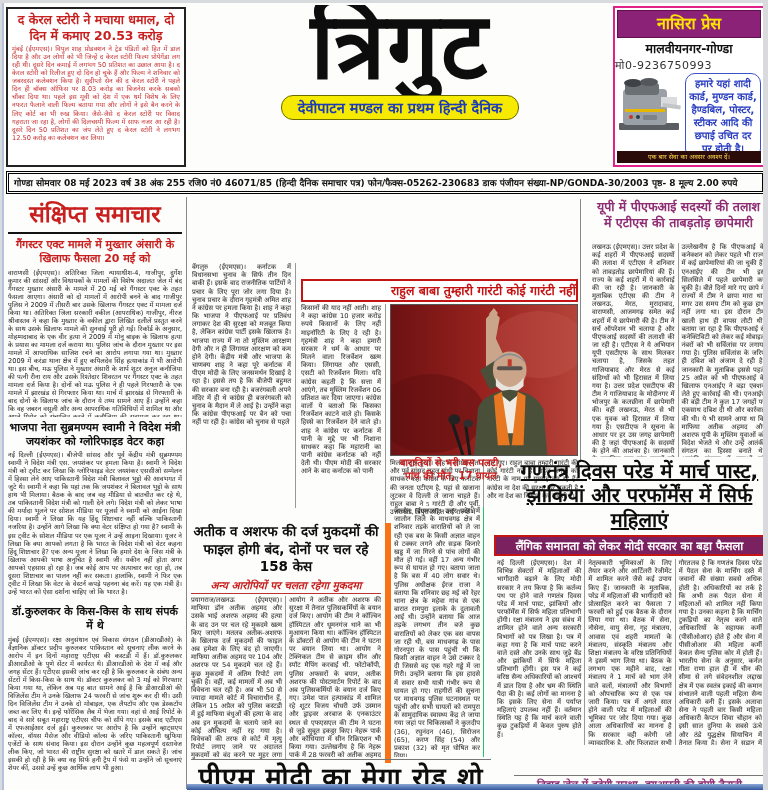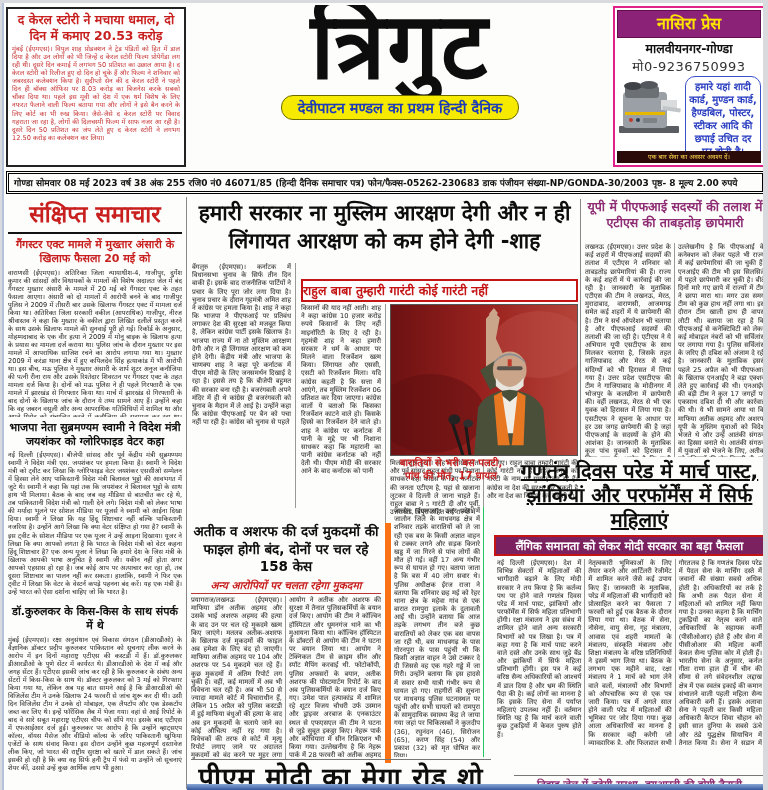--- a/index.html
+++ b/index.html
@@ -14,52 +14,52 @@
   #kerala .hl{color:#c81f1f;font-weight:bold;font-size:12.5px;line-height:1.25;text-align:center;}
   #kerala .bd{color:#c53030;font-size:6.6px;line-height:1.22;text-align:justify;margin-top:2px;}
 
   #masthead{position:absolute;left:188px;top:2px;width:420px;height:163px;text-align:center;overflow:hidden;}
   #tagline{display:inline-block;margin-top:2px;background:#f6ea00;color:#1d3bb8;font-weight:bold;font-size:14.5px;padding:1px 16px 2px;border-radius:12px;border:1px solid #6b6b00;}
   #title{font-size:92px;font-weight:bold;color:#0d0d0d;line-height:1.0;margin-top:-4px;letter-spacing:2px;}
 
   #press{position:absolute;left:611px;top:3px;width:152px;height:161px;border:2px solid #e0218a;background:#fff;box-sizing:border-box;overflow:hidden;}
   #press .banner{margin:2px;background:#8c2178;color:#ffe400;font-weight:bold;font-size:16px;text-align:center;padding:1px 0 3px;border:1px solid #5e1050;}
   #press .place{font-weight:bold;color:#111;font-size:12.5px;text-align:center;margin-top:0;}
-  #press .phone{font-size:13px;color:#333;text-align:center;letter-spacing:.5px;}
+  #press .phone{font-size:11px;color:#333;letter-spacing:.5px;}
   #press .row{display:flex;align-items:flex-start;padding:1px 2px;}
   #press .bubble{flex:1;border:1.5px solid #3a51c9;border-radius:10px;color:#2b3fc1;font-size:10px;line-height:1.3;text-align:center;padding:3px 3px;margin-left:2px;font-weight:bold;}
   #press .foot{position:absolute;left:2px;right:2px;bottom:2px;background:#2b0a0a;color:#ffd84d;font-size:6.5px;text-align:center;padding:1px 0 2px;}
 
   #dateline{position:absolute;left:4px;top:168px;width:759px;height:23px;border:1px solid #000;box-sizing:border-box;padding:1px;}
   #dateline .in{border:1px solid #000;height:100%;box-sizing:border-box;font-size:9px;font-weight:bold;color:#111;white-space:nowrap;overflow:hidden;display:flex;align-items:center;padding:0 5px;}
 
   
   #briefs{position:absolute;left:4px;top:194px;width:181px;height:592px;border-right:1px solid #888;padding:0 4px 0 2px;box-sizing:border-box;overflow:hidden;}
   #briefs .sect{color:#c81f1f;font-weight:bold;font-size:23px;text-align:center;border-bottom:2px solid #111;padding-bottom:3px;}
   .brief-hl{color:#c81f1f;font-weight:bold;font-size:11px;line-height:1.3;text-align:center;margin:4px 0 2px;}
   .brief-hl.black{color:#111;}
   .brief-bd{font-size:6.6px;line-height:1.22;text-align:justify;color:#1c1c1c;overflow:hidden;}
   #b1{height:148px;} #b2{height:150px;} #b3{height:148px;}
 
   
   #lead-hl{position:absolute;left:189px;top:196px;width:387px;height:76px;font-size:21px;font-weight:bold;color:#0d0d0d;line-height:1.35;text-align:center;overflow:hidden;}
   .coltext{font-size:6.7px;line-height:1.22;text-align:justify;color:#1c1c1c;overflow:hidden;}
   #lead-c1{position:absolute;left:190px;top:260px;width:104px;height:245px;border-right:1px solid #999;padding-right:4px;box-sizing:border-box;}
   #lead-center{position:absolute;left:299px;top:276px;width:277px;height:244px;}
-  #kicker{border:2px solid #c41414;color:#c41414;font-weight:bold;font-size:12.5px;text-align:left;padding:1px 0;background:#fff;}
+  #kicker{border:2px solid #c41414;color:#c41414;font-weight:bold;font-size:12.5px;text-align:right;padding:1px 0;background:#fff;}
   #lead-center .row{display:flex;margin-top:2px;}
   #lead-c2{width:85px;height:220px;border-right:1px solid #999;padding-right:4px;box-sizing:border-box;}
   #photoblock{flex:1;margin-left:4px;}
   #photo{width:100%;height:152px;border:1px solid #555;box-sizing:border-box;display:block;}
   #minirow{display:flex;margin-top:3px;height:62px;font-family:Liberation Serif, serif;}
   #lead-c3{width:50%;border-right:1px solid #999;padding-right:3px;box-sizing:border-box;}
   #lead-c4{width:50%;padding-left:3px;box-sizing:border-box;}
 
   
-  #pfi{position:absolute;left:578px;top:196px;width:185px;height:262px;border-left:1px solid #888;padding-left:4px;box-sizing:border-box;}
+  #pfi{position:absolute;left:578px;top:196px;width:185px;height:262px;border-left:1px solid #888;padding-left:11px;box-sizing:border-box;}
   #pfi .hl{color:#8e2d74;font-weight:bold;font-size:12.5px;line-height:1.3;text-align:center;height:42px;overflow:hidden;}
   #pfi .cols{display:flex;height:214px;margin-top:2px;}
   #pfi .c{width:50%;box-sizing:border-box;}
   #pfi .c1{border-right:1px solid #999;padding-right:3px;}
   #pfi .c2{padding-left:3px;}
 
   
   #atiq{position:absolute;left:189px;top:520px;width:200px;height:240px;border-right:6px solid #f97316;padding-right:4px;box-sizing:border-box;}
   #atiq .hl{font-size:13.5px;font-weight:bold;color:#0d0d0d;line-height:1.3;text-align:center;height:54px;overflow:hidden;}
   #atiq .sub{color:#c81f1f;font-weight:bold;font-style:italic;font-size:10.5px;text-align:center;border-bottom:1px solid #b33;padding-bottom:1px;margin:1px 0 2px;}
@@ -140,21 +140,20 @@
       <div>
         <div class="brief-hl black">भाजपा नेता सुब्रमण्यम स्वामी ने विदेश मंत्री जयशंकर को ग्लोरिफाइड वेटर कहा</div>
         <div class="brief-bd" id="b2">नई दिल्ली (ईएमएस)। बीजेपी सांसद और पूर्व केंद्रीय मंत्री सुब्रमण्यम स्वामी ने विदेश मंत्री एस. जयशंकर पर हमला किया है। स्वामी ने विदेश मंत्री को ट्वीट कर लिखा कि ग्लोरिफाइड वेटर जयशंकर एससीओ सम्मेलन में हिस्सा लेने आए पाकिस्तानी विदेश मंत्री बिलावल भुट्टो की आवभगत में जुटे थे। स्वामी ने कहा कि यहां तक कि जयशंकर ने बिलावल भुट्टो के साथ हाथ भी मिलाया। बैठक के बाद जब वह मीडिया से बातचीत कर रहे थे, तब पाकिस्तानी विदेश मंत्री को गाली देने लगे। विदेश मंत्री को लेकर भाषा की मर्यादा भूलने पर सोशल मीडिया पर यूजर्स ने स्वामी को आईना दिखा दिया। स्वामी ने लिखा कि यह हिंदू शिष्टाचार नहीं बल्कि पाकिस्तानी नजरिया है। उन्होंने आगे लिखा कि क्या वेटर संक्षिप्त हो गया है? स्वामी के इस ट्वीट के सोशल मीडिया पर एक यूजर ने उन्हें आइना दिखाया। यूजर ने लिखा कि क्या आपको लगता है कि भारत के विदेश मंत्री को वेटर कहना हिंदू शिष्टाचार है? एक अन्य यूजर ने लिखा कि हमारे देश के जिस मंत्री के खिलाफ आपकी भाषा अनुचित है स्वामी जी। यकीन नहीं होता अगर आपको एहसास हो रहा है। जब कोई आप पर अत्याचार कर रहा हो, तब दूसरा शिष्टाचार का पालन नहीं कर सकता। हालांकि, स्वामी ने फिर एक ट्वीट में लिखा कि वेटर के वेस्टर्न कपड़े पहनना बंद करें। यह एक मंत्री है। उन्हें भारत को ऐसा दर्शाना चाहिए जो कि भारत है।</div>
       </div>
       <div>
         <div class="brief-hl black">डॉ.कुरुलकर के किस-किस के साथ संपर्क में थे</div>
         <div class="brief-bd" id="b3">मुंबई (ईएमएस)। रक्षा अनुसंधान एवं विकास संगठन (डीआरडीओ) के वैज्ञानिक डॉक्टर प्रदीप कुरुलकर पाकिस्तान को सूचनाएं लीक करने के आरोप में इन दिनों महाराष्ट्र एटीएस की कस्टडी में हैं। डॉ.कुरुलकर डीआरडीओ के पुणे सेंटर में कार्यरत थे। डीआरडीओ के देश में कई और जगह सेंटर हैं। एटीएस इसकी जांच कर रही है कि कुरुलकर के संबंध अन्य सेंटरों में किस-किस के साथ थे। डॉक्टर कुरुलकर को 3 मई को गिरफ्तार किया गया था, लेकिन अब यह बात सामने आई है कि डीआरडीओ की विजिलेंस टीम ने उनके खिलाफ 24 फरवरी से जांच शुरू कर दी थी। उसी दिन विजिलेंस टीम ने उनके दो मोबाइल, एक लैपटॉप और एक डेस्कटॉप जब्त कर लिए थे। इन्हें फॉरेंसिक लैब में भेजा गया। वहां से आई रिपोर्ट के बाद वे सारे सबूत महाराष्ट्र एटीएस चीफ को सौंपे गए। इसके बाद एटीएस में एफआईआर दर्ज हुई। कुरुलकर पर आरोप है कि उन्होंने व्हाट्सएप कॉल्स, वॉयस मैसेज और वीडियो कॉल्स के जरिए पाकिस्तानी खुफिया एजेंटों के साथ संवाद किया। इस दौरान उन्होंने कुछ महत्वपूर्ण दस्तावेज लीक किए, जो भारत की राष्ट्रीय सुरक्षा को खतरे में डाल सकते हैं। जांच इसकी हो रही है कि क्या वह सिर्फ हनी ट्रैप में फंसे या उन्होंने जो सूचनाएं शेयर कीं, उससे उन्हें कुछ आर्थिक लाभ भी हुआ।</div>
       </div>
     </div>
 
-    <div id="lead-hl">हमारी सरकार ना मुस्लिम आरक्षण देगी और न ही लिंगायत आरक्षण को कम होने देगी -शाह</div>
     <div id="lead-c1" class="coltext">बेंगलुरु (ईएमएस)। कर्नाटक में विधानसभा चुनाव के सिर्फ तीन दिन बाकी हैं। इसके बाद राजनीतिक पार्टियों ने प्रचार के लिए पूरा जोर लगा दिया है। चुनाव प्रचार के दौरान गृहमंत्री अमित शाह ने कांग्रेस पर हमला किया है। शाह ने कहा कि भाजपा ने पीएफआई पर प्रतिबंध लगाकर देश की सुरक्षा को मजबूत किया है, लेकिन कांग्रेस पार्टी इसके खिलाफ है। भाजपा राज्य में ना तो मुस्लिम आरक्षण देगी और न ही लिंगायत आरक्षण को कम होने देगी। केंद्रीय मंत्री और भाजपा के चाणक्य शाह ने कहा पूरे कर्नाटक में पीएम मोदी के लिए जनसमर्थन दिखाई दे रहा है। इससे तय है कि बीजेपी बहुमत की सरकार बना रही है। बजरंगबली अपने मंदिर में ही थे कांग्रेस ही बजरंगबली को चुनाव के मैदान में ले आई है। उन्होंने कहा कि कांग्रेस पीएफआई पर बैन को पचा नहीं पा रही है। कांग्रेस को चुनाव से पहले</div>
 
     <div id="lead-center">
       <div id="kicker">राहुल बाबा तुम्हारी गारंटी कोई गारंटी नहीं</div>
       <div class="row">
         <div id="lead-c2" class="coltext">किसानों की याद नहीं आती। शाह ने कहा कांग्रेस 10 हजार करोड़ रुपये किसानों के लिए नहीं माइनॉरिटी के लिए दे रही है। गृहमंत्री शाह ने कहा हमारी सरकार ने धर्म के आधार पर मिलने वाला रिजर्वेशन खत्म किया। लिंगायत और एससी, एसटी को रिजर्वेशन मिला। यदि कांग्रेस कहती है कि सत्ता में आएंगे, तब मुस्लिम रिजर्वेशन 06 प्रतिशत कर दिया जाएगा। कांग्रेस वालों ये बताओ कि किसका रिजर्वेशन काटने वाले हो। किसके हिस्से का रिजर्वेशन देने वाले हो। शाह ने कांग्रेस पर कर्नाटक में पानी के मुद्दे पर भी निशाना साधकर कहा कि महारानी का पानी कांग्रेस कर्नाटक को नहीं देती थी। पीएम मोदी की सरकार आने के बाद कर्नाटक को पानी</div>
         <div id="photoblock">
           <svg id="photo" viewBox="0 0 188 152" preserveAspectRatio="none">
             <defs>
               <linearGradient id="pg" x1="0" y1="0" x2="1" y2="0">

